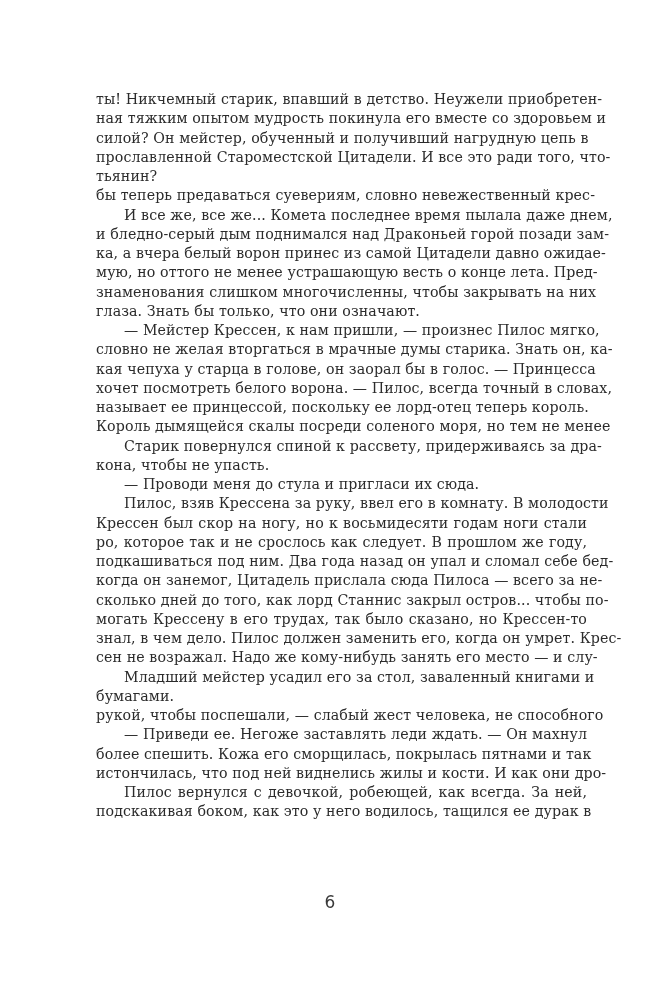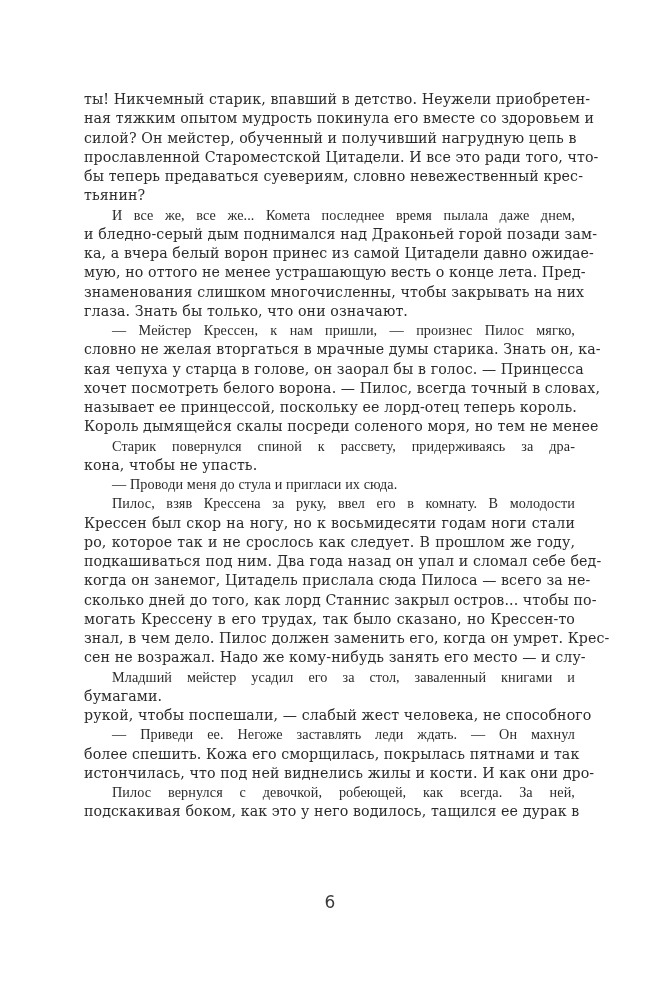--- a/index.html
+++ b/index.html
@@ -1,46 +1,46 @@
 <!DOCTYPE html>
 <html><head>
 <meta charset="utf-8">
 <style>
   html, body { margin: 0; padding: 0; }
   body {
     width: 660px; height: 1001px; background: #ffffff; position: relative; overflow: hidden;
   }
   .page {
-    position: absolute; left: 84px; top: 90px; width: 491px;
+    position: absolute; left: 96px; top: 90px; width: 491px;
     font-family: "DejaVu Serif", "Liberation Serif", serif;
     font-size: 14.2px; line-height: 19.25px; color: #2b2b2b;
     letter-spacing: 0.1px;
   }
   .line {
     display: block; white-space: nowrap; height: 19.25px;
     text-align: justify; text-align-last: justify;
   }
   .line.last { text-align-last: left; }
-  .line.indent { padding-left: 28px; font-family: Liberation Serif, serif; }
+  .line.indent { padding-left: 28px; }
   .page-number {
     position: absolute; left: 0; width: 660px; top: 892px; text-align: center;
     font-family: "DejaVu Sans", "Liberation Sans", sans-serif; font-size: 17px; color: #3a3a3a;
   }
 </style>
 </head>
 <body>
 
 <div class="page" id="page-body">
     <div>
       <span class="line">ты! Никчемный старик, впавший в детство. Неужели приобретен-</span>
       <span class="line">ная тяжким опытом мудрость покинула его вместе со здоровьем и</span>
       <span class="line">силой? Он мейстер, обученный и получивший нагрудную цепь в</span>
       <span class="line">прославленной Староместской Цитадели. И все это ради того, что-</span>
+      <span class="line last">тьянин?</span>
       <span class="line">бы теперь предаваться суевериям, словно невежественный крес-</span>
-      <span class="line last">тьянин?</span>
     </div>
     <div>
       <span class="line indent">И все же, все же... Комета последнее время пылала даже днем,</span>
       <span class="line">и бледно-серый дым поднимался над Драконьей горой позади зам-</span>
       <span class="line">ка, а вчера белый ворон принес из самой Цитадели давно ожидае-</span>
       <span class="line">мую, но оттого не менее устрашающую весть о конце лета. Пред-</span>
       <span class="line">знаменования слишком многочисленны, чтобы закрывать на них</span>
       <span class="line last">глаза. Знать бы только, что они означают.</span>
     </div>
     <div>

